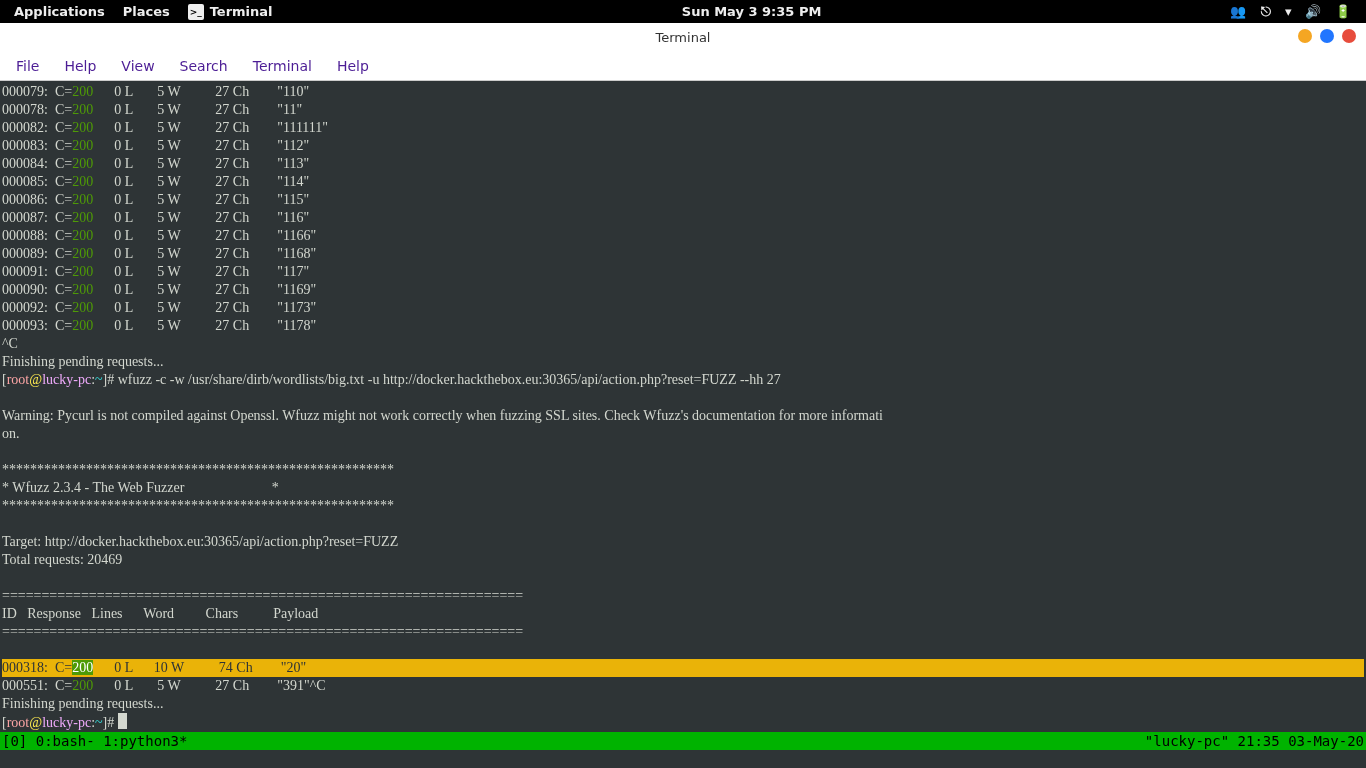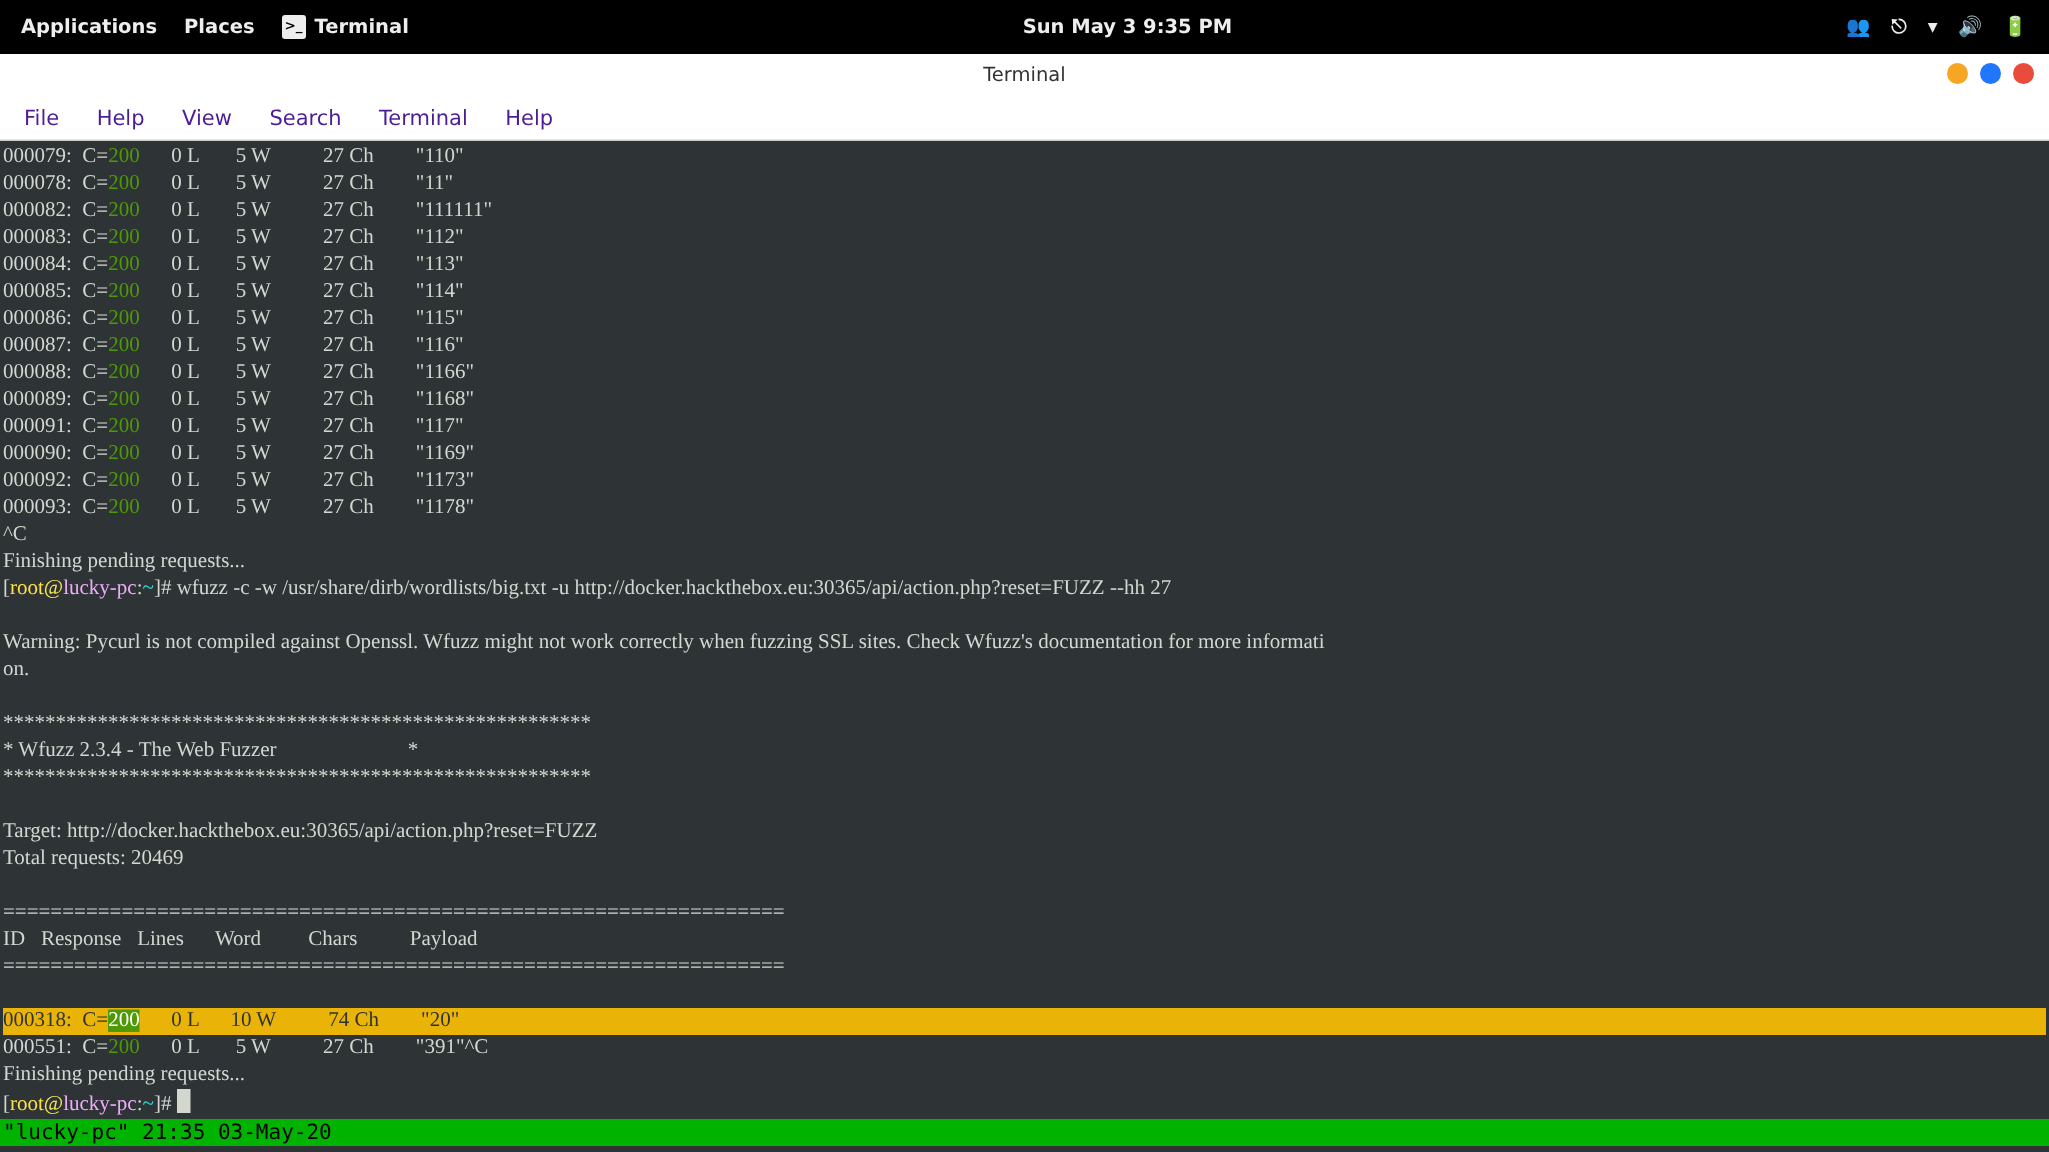--- a/index.html
+++ b/index.html
@@ -6,21 +6,21 @@
 body {
   width: 1366px;
   height: 768px;
   background: #2e3436;
   font-family: "DejaVu Sans Mono", monospace;
   font-size: 14px;
   color: #d3d7cf;
   overflow: hidden;
 }
 .topbar {
-  height: 36px;
+  height: 23px;
   background: #000;
   color: #eee;
   display: flex;
   align-items: center;
   font-family: "DejaVu Sans", sans-serif;
   font-size: 13px;
   font-weight: bold;
 }
 .topbar .left { display: flex; align-items: center; gap: 18px; padding-left: 14px; }
 .topbar .center { flex: 1; text-align: center; }
@@ -62,21 +62,21 @@
   background: #2e3436;
   color: #d3d7cf;
   font-family: Liberation Serif, serif;
   font-size: 14px;
   line-height: 18px;
   white-space: pre;
   padding: 2px 2px 0 2px;
   letter-spacing: 0;
 }
 .green { color: #4e9a06; }
-.red-t { color: #fde047; }
+.red-t { color: #fca5a5; }
 .magenta { color: #f0abfc; }
 .cyan { color: #34e2e2; }
 .yellow { color: #fce94f; }
 .hl-row { background: #eab308; color: #2e3436; display:inline-block; width: 100%; }
 .hl-row .code-hl { background: #4e9a06; color: #fff; }
 .cursor {
   display:inline-block; width: 9px; height: 16px;
   background:#d3d7cf; vertical-align: -2px;
 }
 .tmux-bar {
@@ -164,14 +164,15 @@
 ID   Response   Lines      Word         Chars          Payload    
 ==================================================================
 
 <span class="hl-row">000318:  C=<span class="code-hl">200</span>      0 L      10 W          74 Ch        "20"                                                                                                          </span>
 000551:  C=<span class="green">200</span>      0 L       5 W          27 Ch        "391"^C
 Finishing pending requests...
 [<span class="red-t">root</span><span class="yellow">@</span><span class="magenta">lucky-pc</span>:<span class="cyan">~</span>]# <span class="cursor"></span>
 </div>
 
 <div class="tmux-bar">
+  <div class="tleft">[0] 0:bash- 1:python3*</div>
   <div class="tright">"lucky-pc" 21:35 03-May-20</div>
 </div>
 
 </body></html>

